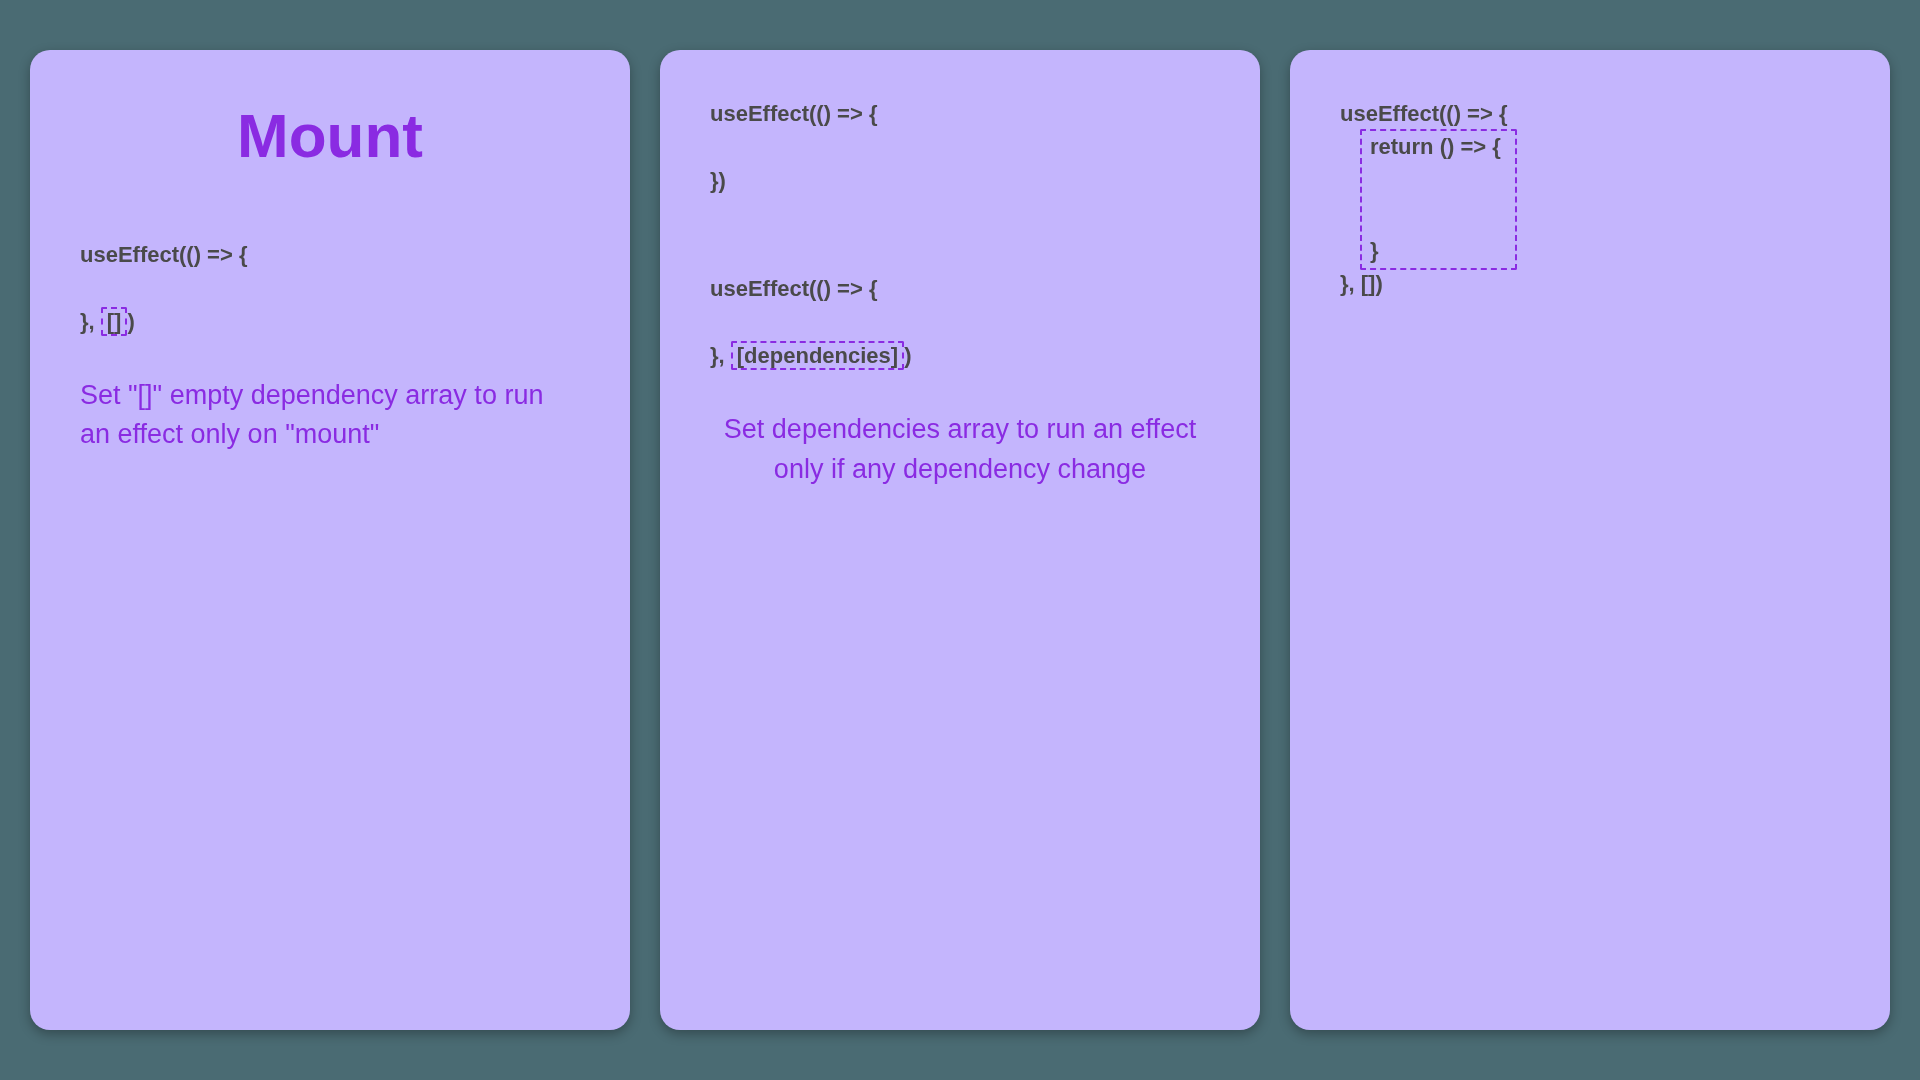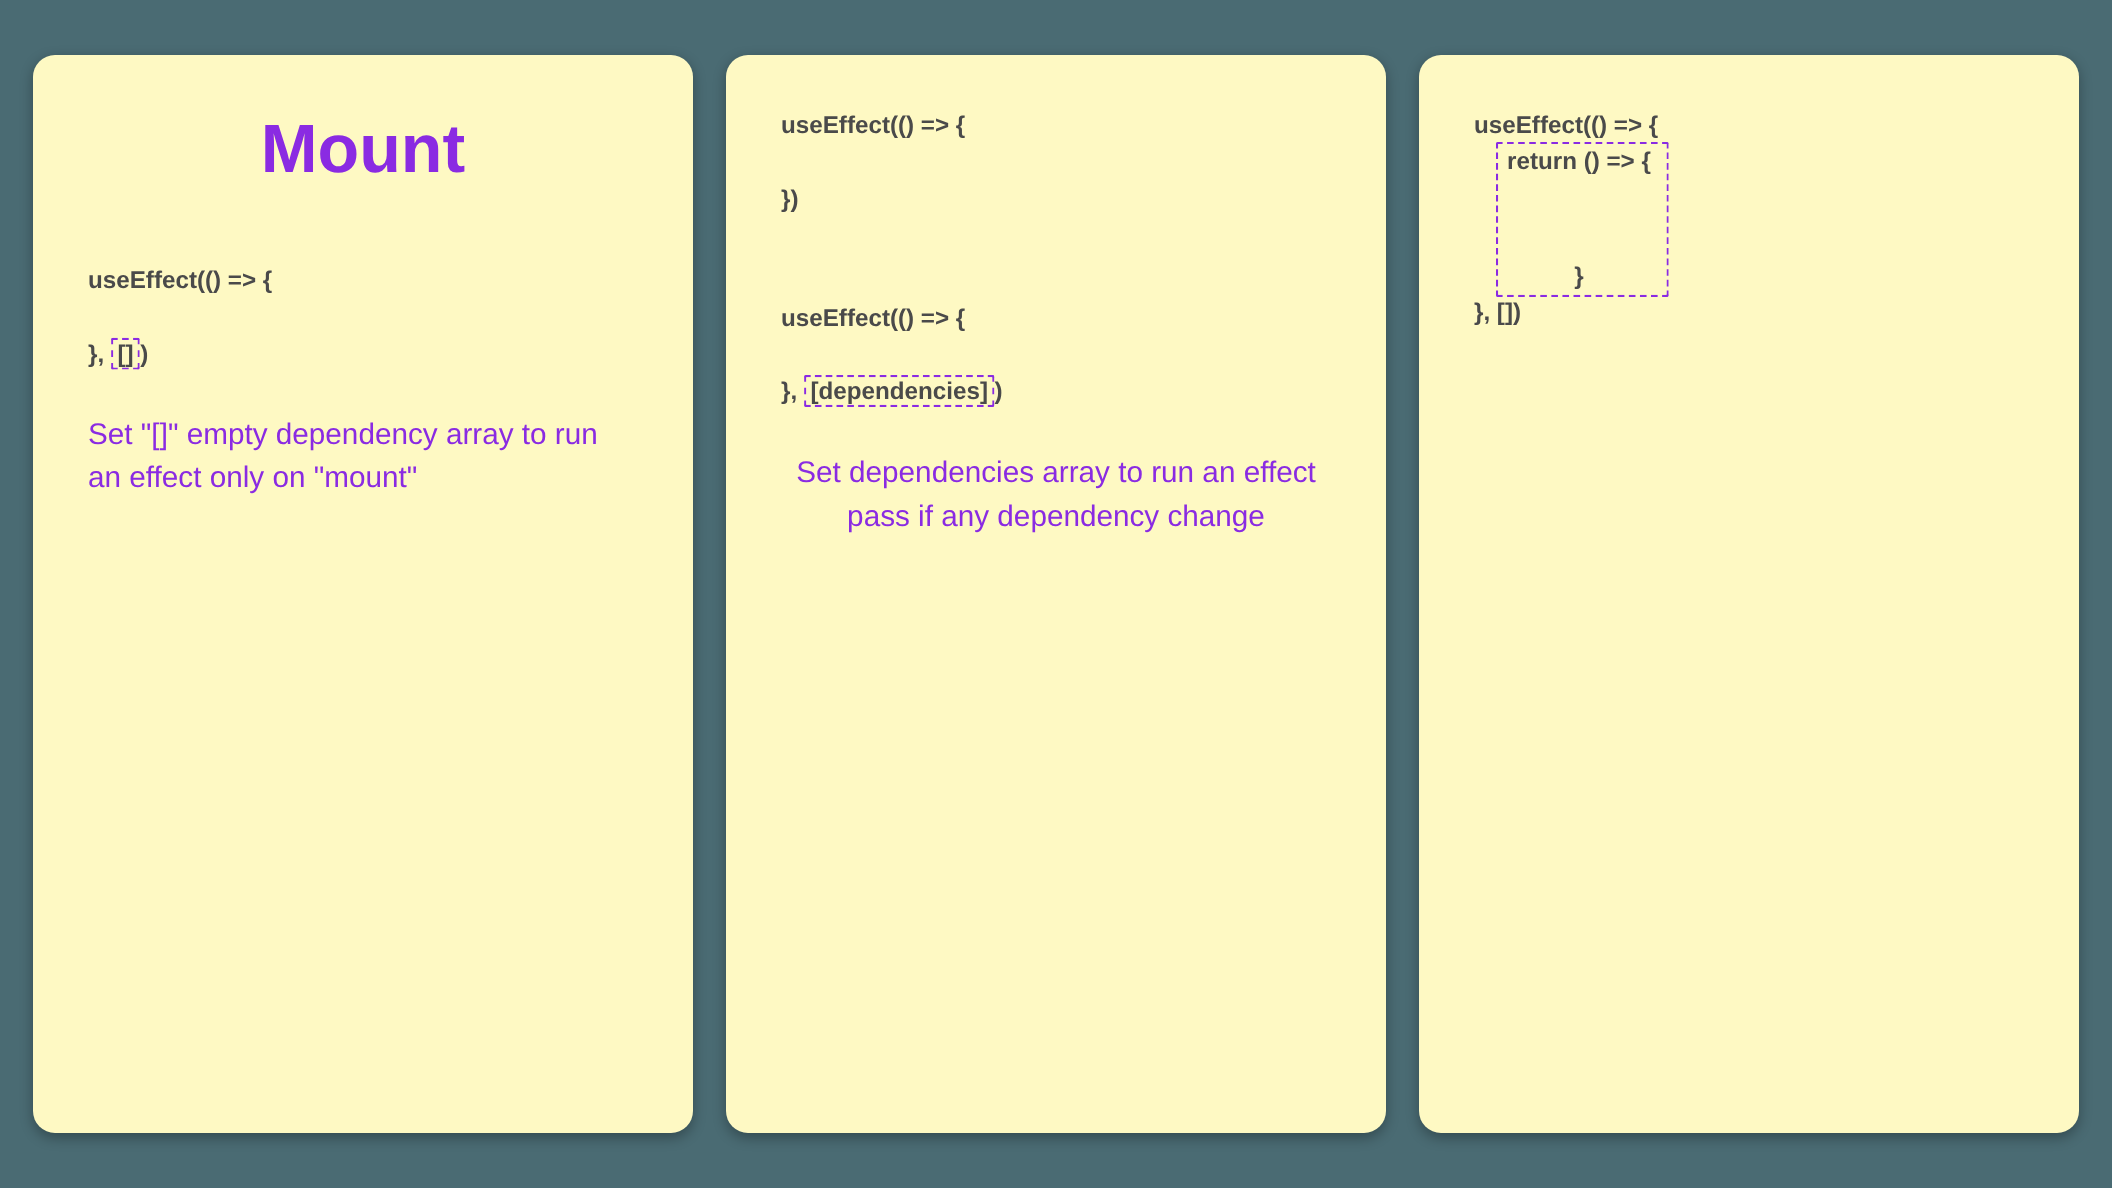--- a/index.html
+++ b/index.html
@@ -11,21 +11,21 @@
       background-color: #4a6b73;
       font-family: 'Segoe UI', Tahoma, Geneva, Verdana, sans-serif;
       width: 1920px;
       height: 1080px;
       padding: 50px 30px;
       display: flex;
       gap: 30px;
       justify-content: center;
     }
     .card {
-      background-color: #fef9c3;
+      background-color: #c4b5fd;
       border-radius: 20px;
       flex: 1;
       padding: 50px 50px;
       box-shadow: 0 4px 12px rgba(0,0,0,0.3);
       max-width: 600px;
     }
     .card-title {
       color: #8a2be2;
       font-size: 62px;
       font-weight: 700;
@@ -47,21 +47,20 @@
       padding: 0 4px;
       display: inline;
       border-radius: 2px;
     }
     .dashed-box-block {
       border: 2.5px dashed #8a2be2;
       padding: 2px 14px 2px 8px;
       display: inline-block;
       margin-left: 20px;
       border-radius: 2px;
-      text-align: center;
     }
     .description {
       color: #8a2be2;
       font-size: 27px;
       line-height: 1.45;
       font-weight: 400;
       margin-top: 30px;
     }
     .description-centered {
       text-align: center;
@@ -94,21 +93,21 @@
     <div class="code-line">})</div>
   </div>
 
   <div class="spacer"></div>
 
   <div class="code-block">
     <div class="code-line">useEffect(() =&gt; {</div>
     <div class="gap-line"></div>
     <div class="code-line"><span>}, </span><span class="dashed-box">[dependencies]</span><span>)</span></div>
   </div>
-  <p class="description description-centered">Set dependencies array to run an effect pass if any dependency change</p>
+  <p class="description description-centered">Set dependencies array to run an effect only if any dependency change</p>
 </div>
 
 <div class="card">
   <div class="code-block">
     <div class="code-line">useEffect(() =&gt; {</div>
     <div class="dashed-box-block">
       <div class="code-line">return () =&gt; {</div>
       <div class="gap-line"></div>
       <div class="gap-line"></div>
       <div class="code-line">}</div>

